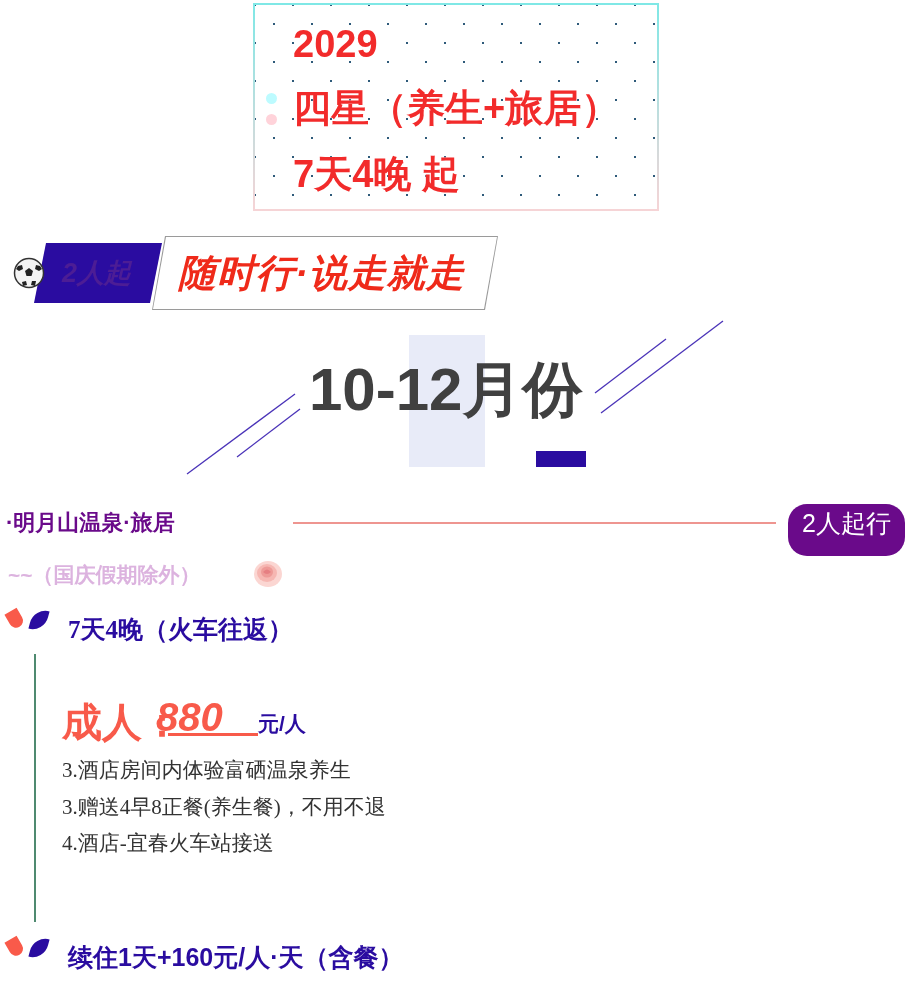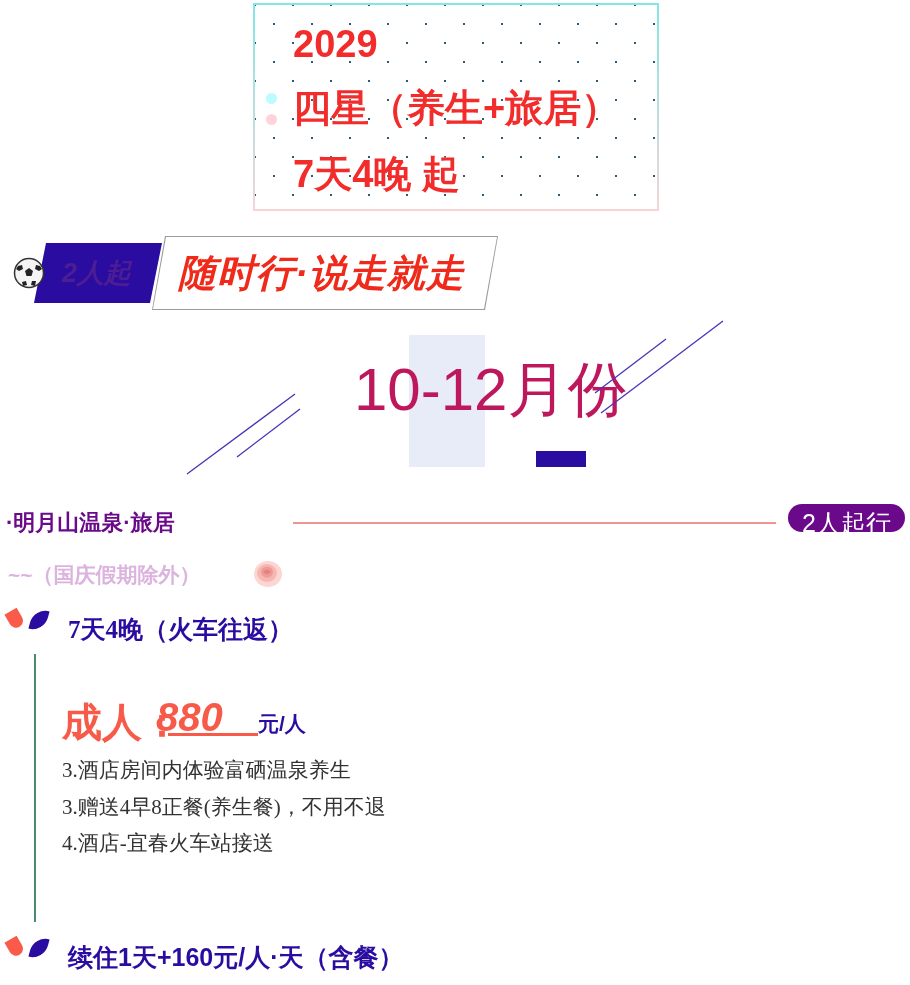--- a/index.html
+++ b/index.html
@@ -30,30 +30,30 @@
     font-style:italic; line-height:40px; white-space:nowrap; }
   .white-slant { left:152px; top:236px; width:346px; height:74px;
     background:#9a9a9a; clip-path:polygon(13px 0,100% 0,calc(100% - 13px) 100%,0 100%); }
   .white-slant-inner { left:153px; top:237px; width:344px; height:72px;
     background:#fff; clip-path:polygon(13px 0,100% 0,calc(100% - 13px) 100%,0 100%); }
   .slogan { left:178px; top:249px; color:#ef2a1a; font-size:38px; font-weight:bold;
     font-style:italic; line-height:48px; white-space:nowrap; letter-spacing:1px; }
 
   
   .month-bg { left:409px; top:335px; width:76px; height:132px; background:#e8ebf8; }
-  .month-text { left:309px; top:355px; color:#be185d; font-size:60px; font-weight:normal;
-    line-height:70px; white-space:nowrap;margin-left:45px; }
+  .month-text { left:309px; top:355px; color:#404040; font-size:60px; font-weight:bold;
+    line-height:70px; white-space:nowrap; }
   .month-bar { left:536px; top:451px; width:50px; height:16px; background:#2a0ca0; }
   .deco-lines { left:0; top:0; width:910px; height:985px; pointer-events:none; }
 
   
   .section-title { left:6px; top:500px; color:#6a0a8a; font-size:22px; font-weight:bold;
     line-height:46px; white-space:nowrap; }
   .section-rule { left:293px; top:522px; width:483px; height:2px; background:#ee9590; }
-  .section-pill { left:788px; top:504px; width:117px; height:28px; border-radius:19px;
+  .section-pill { left:788px; top:504px; width:117px; height:52px; border-radius:19px;
     background:#6a0a8a; color:#fff; font-size:25px; line-height:38px; text-align:center; }
   .subtitle { left:8px; top:560px; color:#dcb3df; font-size:21px; font-weight:bold;
     line-height:30px; white-space:nowrap; }
   .rose { left:252px; top:559px; width:32px; height:30px; }
 
   
   .leaf-red { width:14px; height:18px; background:#f95a4a;
     border-radius:0 0 14px 14px / 0 0 14px 14px; transform:rotate(-30deg); }
   .leaf-blue { width:16px; height:22px; background:#2a0ca0;
     border-radius:16px 0 16px 0; transform:rotate(15deg); }

